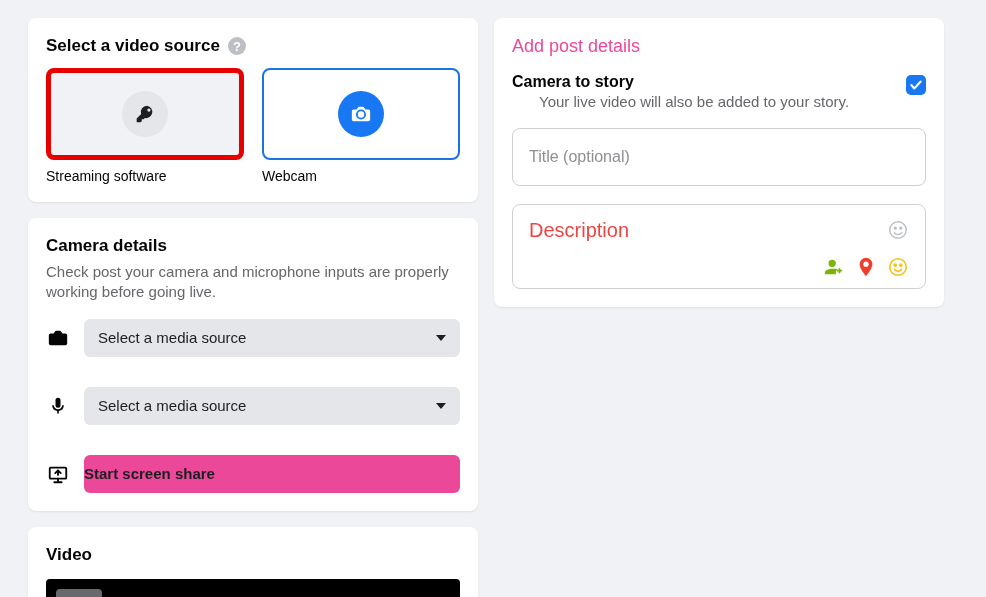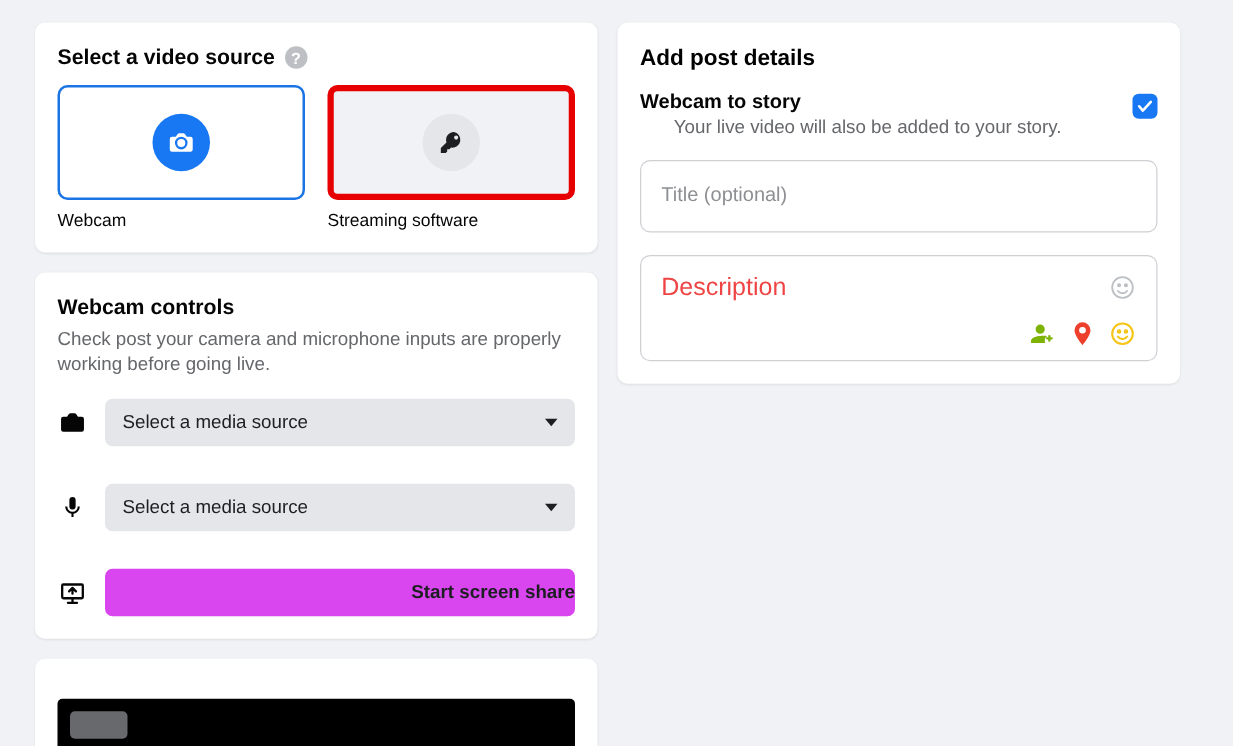--- a/index.html
+++ b/index.html
@@ -18,25 +18,25 @@
     .source-box.highlight { border: 5px solid #e60000; background: #f0f2f5; }
     .icon-circle { width: 46px; height: 46px; border-radius: 50%; display: flex; align-items: center; justify-content: center; }
     .icon-circle.blue { background: #1877f2; }
     .icon-circle.grey { background: #e4e6ea; }
     .source-label { font-size: 14px; color: #050505; }
     .subtext { font-size: 15px; color: #65676b; line-height: 1.35; margin-bottom: 16px; }
     .ctrl-row { display: flex; align-items: center; gap: 14px; margin-bottom: 30px; }
     .ctrl-row:last-child { margin-bottom: 0; }
     .ctrl-icon { width: 24px; display: flex; justify-content: center; color: #050505; }
     .select-box { flex: 1; background: #e4e6ea; border: none; border-radius: 6px; height: 38px; display: flex; align-items: center; justify-content: space-between; padding: 0 14px; cursor: pointer; font-size: 15px; color: #1c1e21; }
-    .share-btn { flex: 1; background: #d946ef; border: none; border-radius: 6px; height: 38px; display: flex; align-items: center; justify-content: flex-end; cursor: pointer; font-size: 15px; font-weight: 600; color: #1c1e21; }
+    .share-btn { flex: 1; background: #ec4899; border: none; border-radius: 6px; height: 38px; display: flex; align-items: center; justify-content: flex-start; cursor: pointer; font-size: 15px; font-weight: 600; color: #1c1e21; }
     .chev-down { width: 0; height: 0; border-left: 5px solid transparent; border-right: 5px solid transparent; border-top: 6px solid #1c1e21; }
     .video-area { background: #000; height: 48px; border-radius: 4px; margin-top: 14px; padding: 10px; }
     .video-badge { width: 46px; height: 22px; background: #67696c; border-radius: 4px; }
-    .post-title { font-size: 18px; font-weight: 700; color: #000000; margin-bottom: 16px; }
+    .post-title { font-size: 18px; font-weight: 400; color: #ec4899; margin-bottom: 16px; }
     .story-row { display: flex; justify-content: space-between; align-items: flex-start; margin-bottom: 18px; }
     .story-left { flex: 1; }
     .story-heading { font-size: 16px; font-weight: 600; color: #050505; margin-bottom: 2px; }
     .story-sub { font-size: 15px; color: #65676b; margin-left: 27px; }
     .checkbox { width: 20px; height: 20px; border-radius: 5px; background: #1877f2; display: flex; align-items: center; justify-content: center; cursor: pointer; flex-shrink: 0; margin-top: 2px; }
     .title-input { width: 100%; border: 1px solid #ced0d4; border-radius: 8px; height: 58px; padding: 4px 16px; font-size: 16px; color: #65676b; outline: none; margin-bottom: 18px; }
     .title-input::placeholder { color: #8d8f93; }
     .desc-box { width: 100%; border: 1px solid #ced0d4; border-radius: 8px; min-height: 82px; padding: 14px 16px 10px; display: flex; flex-direction: column; justify-content: space-between; }
     .desc-top { display: flex; justify-content: space-between; align-items: flex-start; }
     .desc-placeholder { font-size: 20px; color: #ef4444; cursor: text; }
@@ -50,44 +50,44 @@
 <div class="layout">
   <div class="col-left">
 
     <div class="card">
       <div class="section-title-row">
         <span class="section-title">Select a video source</span>
         <span class="help-circle">?</span>
       </div>
       <div class="source-row">
         <div class="source-item">
+          <div class="source-box highlight">
+            <div class="icon-circle grey">
+              <svg width="20" height="20" viewBox="0 0 24 24" fill="#1c1e21">
+                  <path d="M14.5 2a7.5 7.5 0 00-7.1 9.9L2 17.3V22h4.7l1.4-1.4v-2.2h2.2l1.5-1.5A7.5 7.5 0 1014.5 2zm2.2 7.3a2 2 0 110-4 2 2 0 010 4z"></path>
+                </svg>
+            </div>
+          </div>
+          <span class="source-label">Streaming software</span>
+        </div>
+        <div class="source-item">
           <div class="source-box selected">
             <div class="icon-circle blue">
               <svg width="22" height="22" viewBox="0 0 24 24" fill="#fff">
                   <path d="M12 9a3.5 3.5 0 100 7 3.5 3.5 0 000-7zm8-2h-3.2l-1.5-2.2A2 2 0 0013.6 4h-3.2a2 2 0 00-1.7.8L7.2 7H4a2 2 0 00-2 2v9a2 2 0 002 2h16a2 2 0 002-2V9a2 2 0 00-2-2zm-8 11a5.5 5.5 0 110-11 5.5 5.5 0 010 11z"></path>
                 </svg>
             </div>
           </div>
           <span class="source-label">Webcam</span>
         </div>
-        <div class="source-item">
-          <div class="source-box highlight">
-            <div class="icon-circle grey">
-              <svg width="20" height="20" viewBox="0 0 24 24" fill="#1c1e21">
-                  <path d="M14.5 2a7.5 7.5 0 00-7.1 9.9L2 17.3V22h4.7l1.4-1.4v-2.2h2.2l1.5-1.5A7.5 7.5 0 1014.5 2zm2.2 7.3a2 2 0 110-4 2 2 0 010 4z"></path>
-                </svg>
-            </div>
-          </div>
-          <span class="source-label">Streaming software</span>
-        </div>
       </div>
     </div>
 
     <div class="card">
-      <div class="section-title" style="margin-bottom:6px;">Webcam controls</div>
+      <div class="section-title" style="margin-bottom:6px;">Camera details</div>
       <div class="subtext">Check post your camera and microphone inputs are properly working before going live.</div>
 
       <div class="ctrl-row">
         <div class="ctrl-icon">
           <svg width="22" height="22" viewBox="0 0 24 24" fill="#050505">
               <path d="M12 9a3.5 3.5 0 100 7 3.5 3.5 0 000-7zm8-2h-3.2l-1.5-2.2A2 2 0 0013.6 4h-3.2a2 2 0 00-1.7.8L7.2 7H4a2 2 0 00-2 2v9a2 2 0 002 2h16a2 2 0 002-2V9a2 2 0 00-2-2z"></path>
             </svg>
         </div>
         <div class="select-box">
           <span>Select a media source</span>
@@ -115,34 +115,35 @@
               <path d="M12 8v5M9 11l3-3 3 3" fill="none" stroke-linecap="round" stroke-linejoin="round"></path>
             </svg>
         </div>
         <button class="share-btn">
           <span>Start screen share</span>
         </button>
       </div>
     </div>
 
     <div class="card" style="padding-bottom:0;">
+      <div class="section-title">Video</div>
       <div class="video-area">
         <div class="video-badge"></div>
       </div>
     </div>
 
   </div>
 
   <div class="col-right">
     <div class="card">
       <div class="post-title">Add post details</div>
 
       <div class="story-row">
         <div class="story-left">
-          <div class="story-heading">Webcam to story</div>
+          <div class="story-heading">Camera to story</div>
           <div class="story-sub">Your live video will also be added to your story.</div>
         </div>
         <div class="checkbox">
           <svg width="14" height="14" viewBox="0 0 24 24" fill="none" stroke="#fff" stroke-width="3.5" stroke-linecap="round" stroke-linejoin="round">
               <polyline points="4 12 9 18 20 6"></polyline>
             </svg>
         </div>
       </div>
 
       <input class="title-input" type="text" placeholder="Title (optional)" style="">

